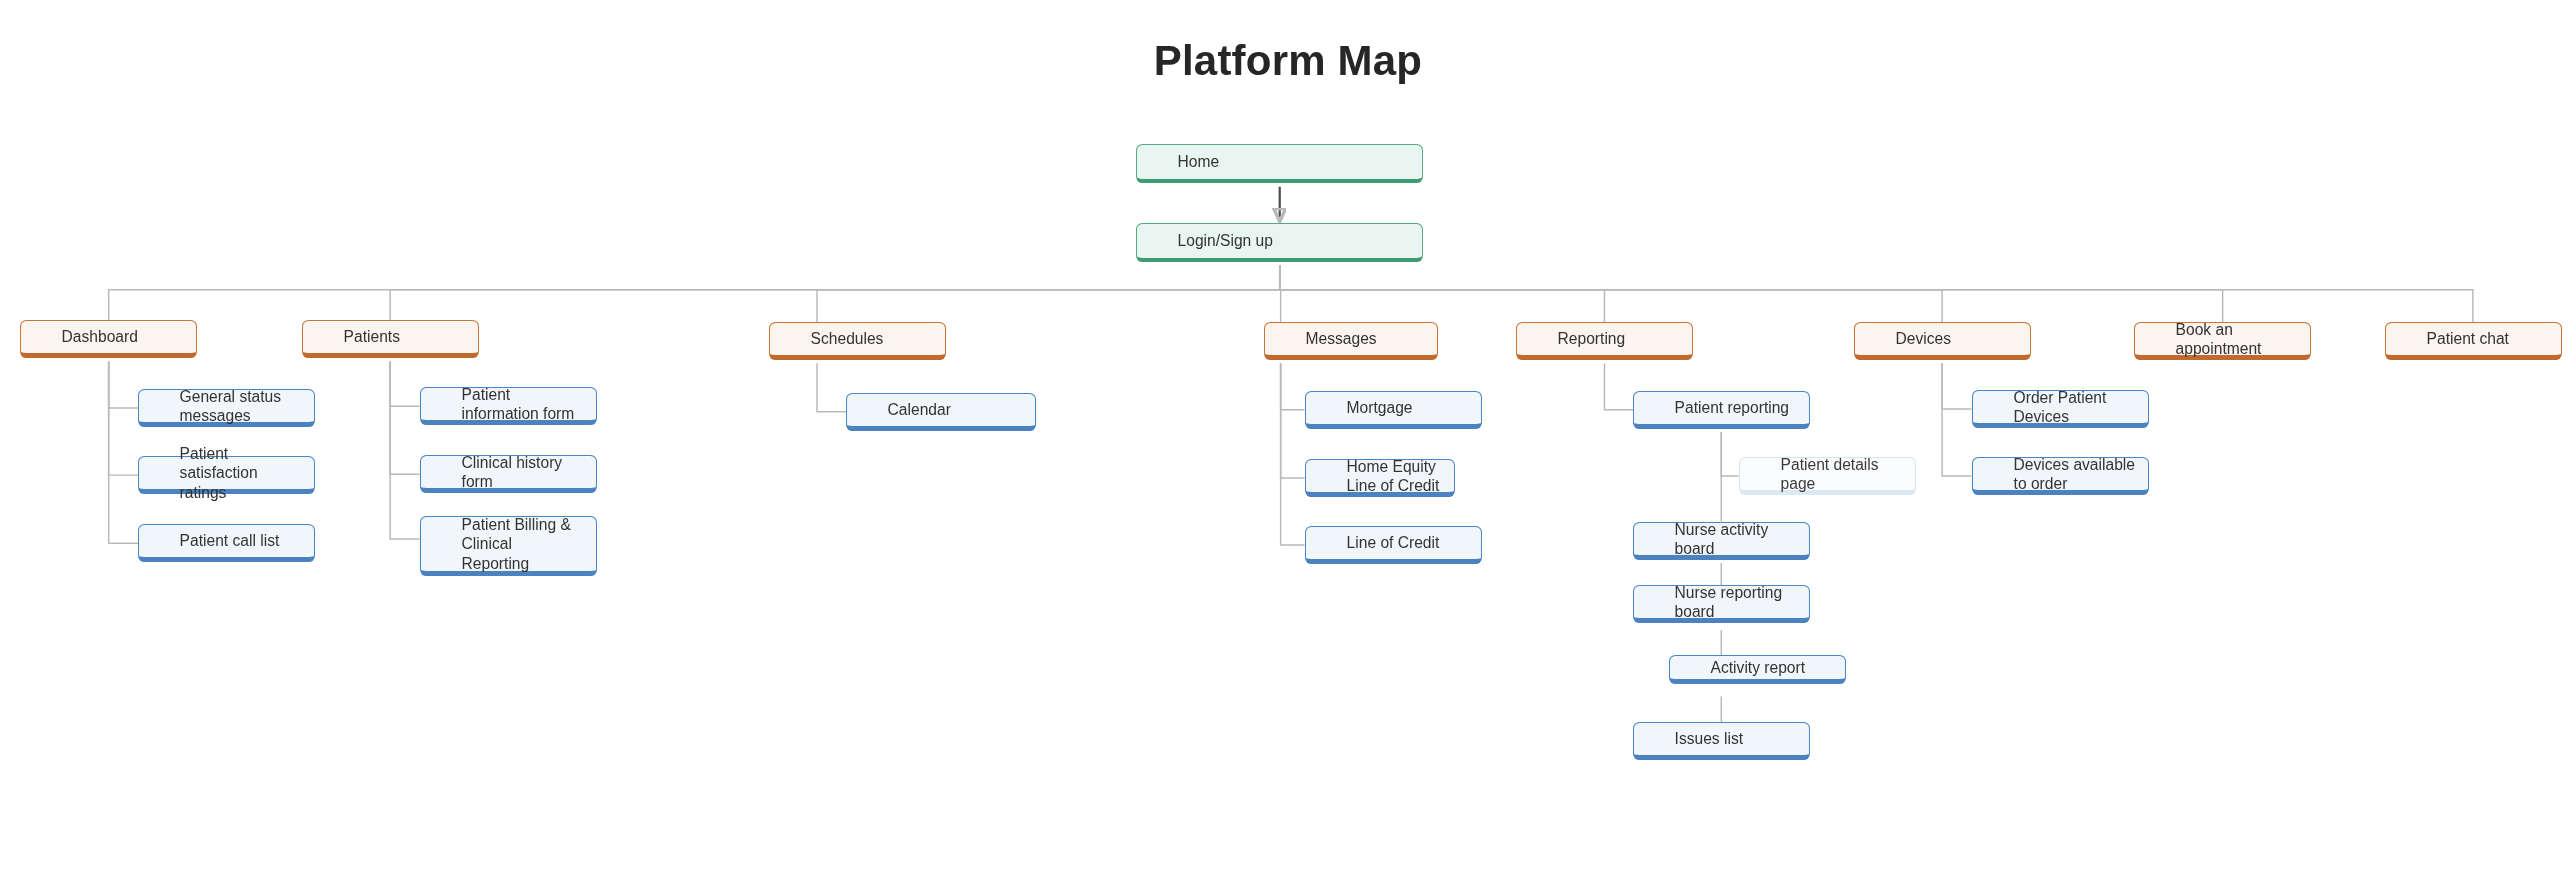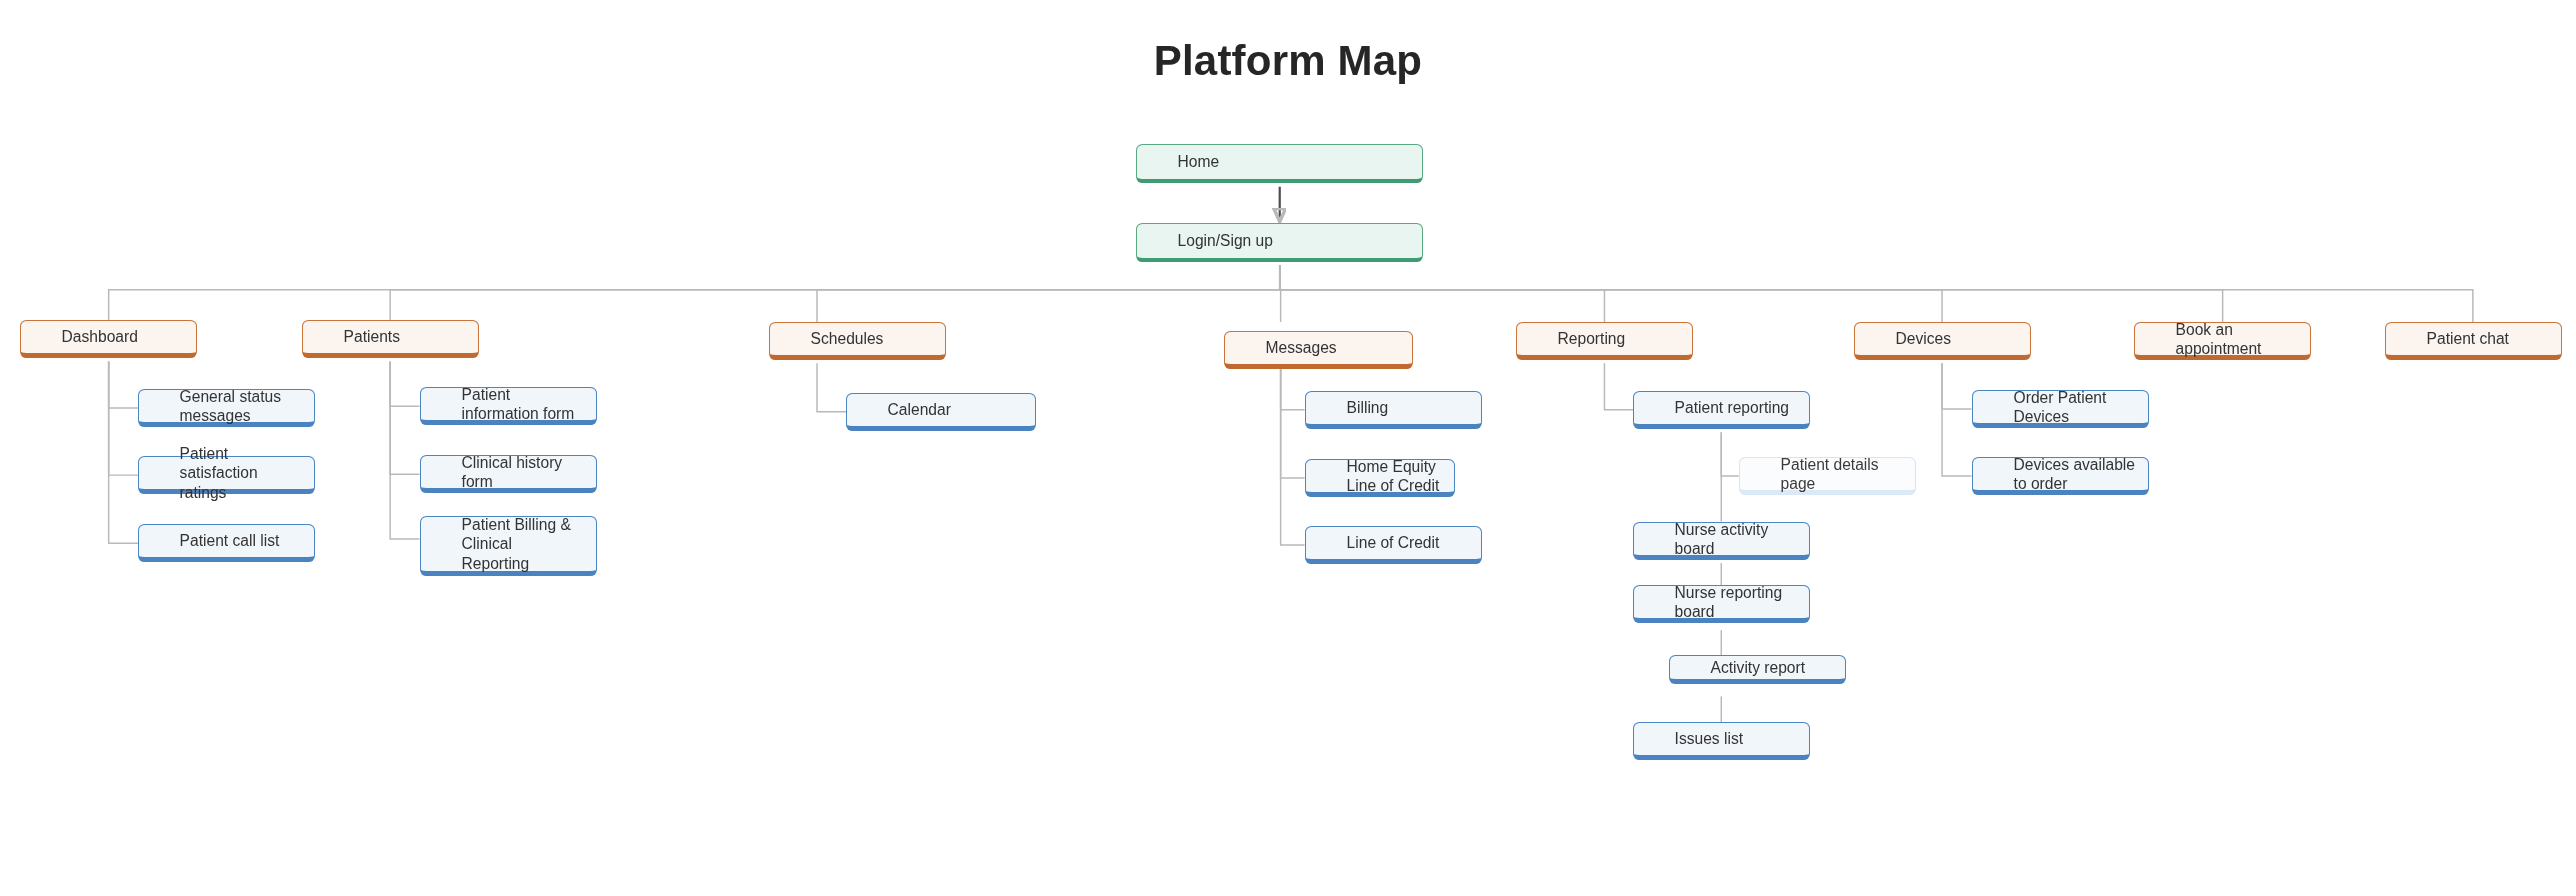--- a/index.html
+++ b/index.html
@@ -152,21 +152,21 @@
       </div>
       <div class="node orange" style="left: 20px; top: 320px; width: 177px; height: 38px;">
         <span class="label">Dashboard</span>
       </div>
       <div class="node orange" style="left: 302px; top: 320px; width: 177px; height: 38px;">
         <span class="label">Patients</span>
       </div>
       <div class="node orange" style="left: 729px; top: 322px; width: 177px; height: 38px; margin-left: 40px;">
         <span class="label">Schedules</span>
       </div>
-      <div class="node orange" style="left: 1224px; top: 322px; width: 189px; height: 38px; margin-top: 9px;">
+      <div class="node orange" style="left: 1264px; top: 322px; width: 174px; height: 38px;">
         <span class="label">Messages</span>
       </div>
       <div class="node orange" style="left: 1516px; top: 322px; width: 177px; height: 38px;">
         <span class="label">Reporting</span>
       </div>
       <div class="node orange" style="left: 1854px; top: 322px; width: 177px; height: 38px;">
         <span class="label">Devices</span>
       </div>
       <div class="node orange" style="left: 2134px; top: 322px; width: 177px; height: 38px;">
         <span class="label">Book an appointment</span>
@@ -189,21 +189,21 @@
       <div class="node blue" style="left: 420px; top: 455px; width: 177px; height: 38px;">
         <span class="label">Clinical history form</span>
       </div>
       <div class="node blue" style="left: 420px; top: 516px; width: 177px; height: 60px;">
         <span class="label">Patient Billing &amp; Clinical Reporting</span>
       </div>
       <div class="node blue" style="left: 846px; top: 393px; width: 190px; height: 38px;">
         <span class="label">Calendar</span>
       </div>
       <div class="node blue" style="left: 1305px; top: 391px; width: 177px; height: 38px;">
-        <span class="label">Billing</span>
+        <span class="label">Mortgage</span>
       </div>
       <div class="node blue" style="left: 1305px; top: 459px; width: 150px; height: 38px;">
         <span class="label">Home Equity Line of Credit</span>
       </div>
       <div class="node blue" style="left: 1305px; top: 526px; width: 177px; height: 38px;">
         <span class="label">Line of Credit</span>
       </div>
       <div class="node blue" style="left: 1633px; top: 391px; width: 177px; height: 38px;">
         <span class="label">Patient reporting</span>
       </div>

